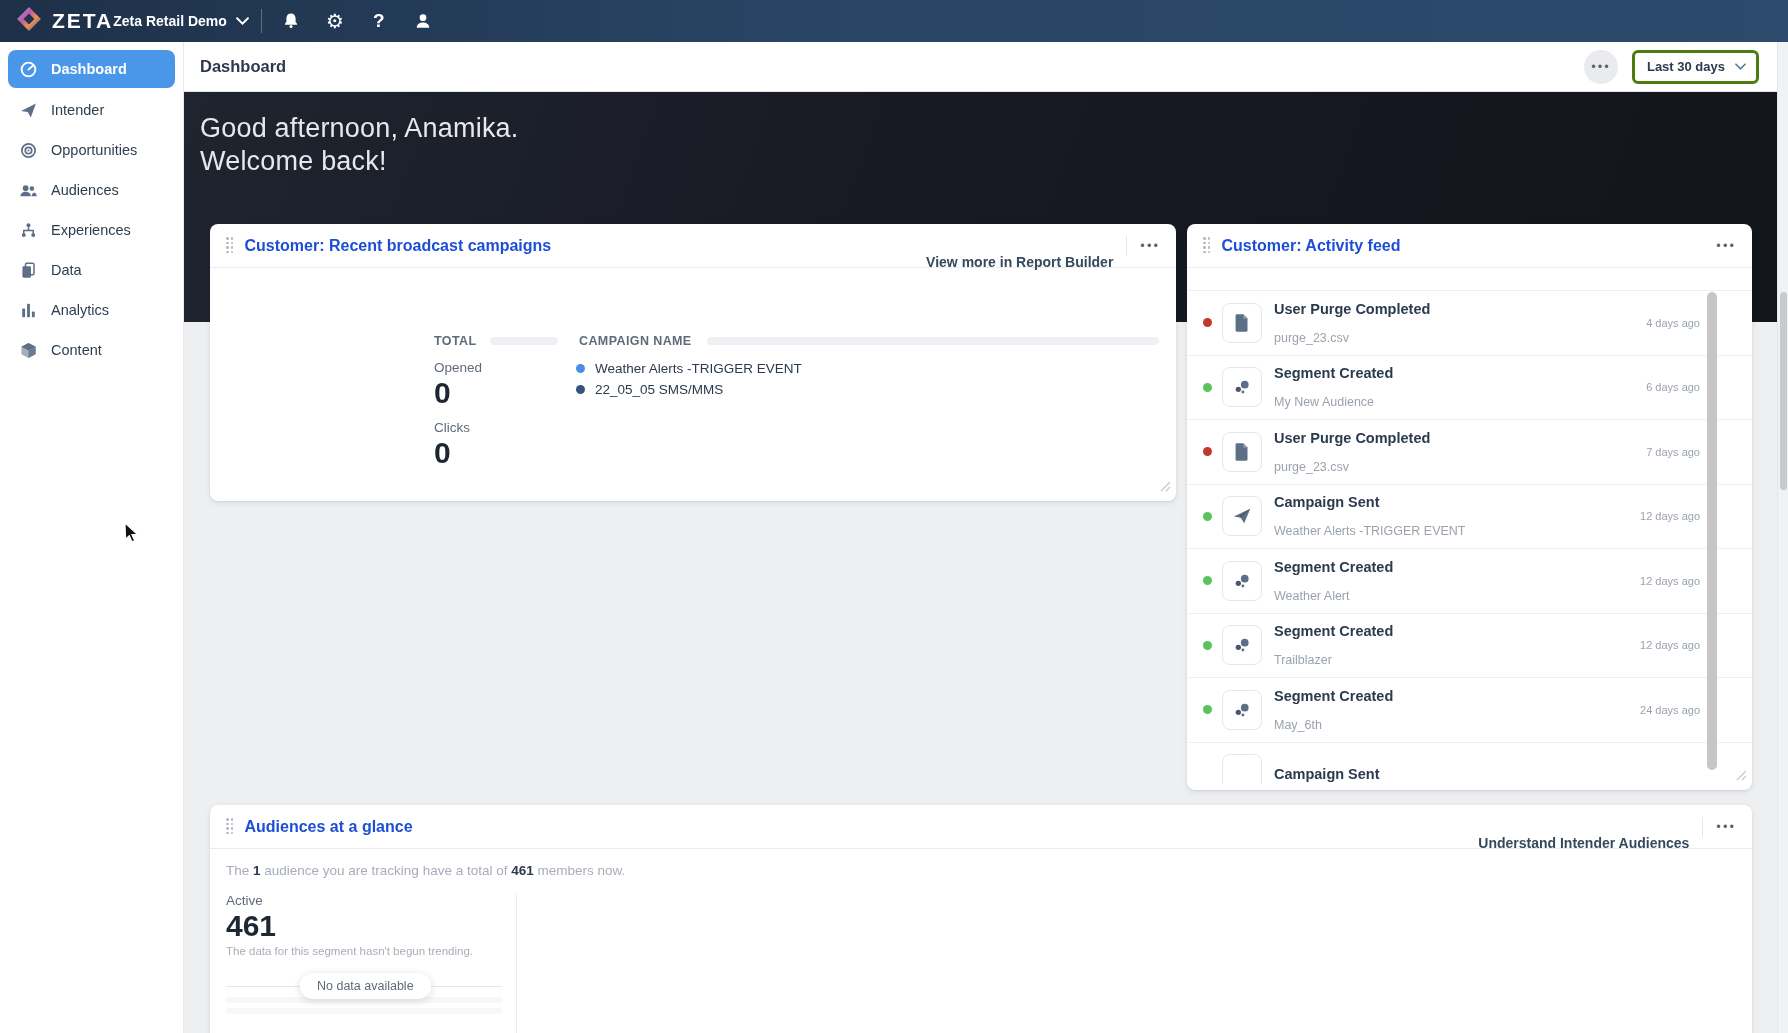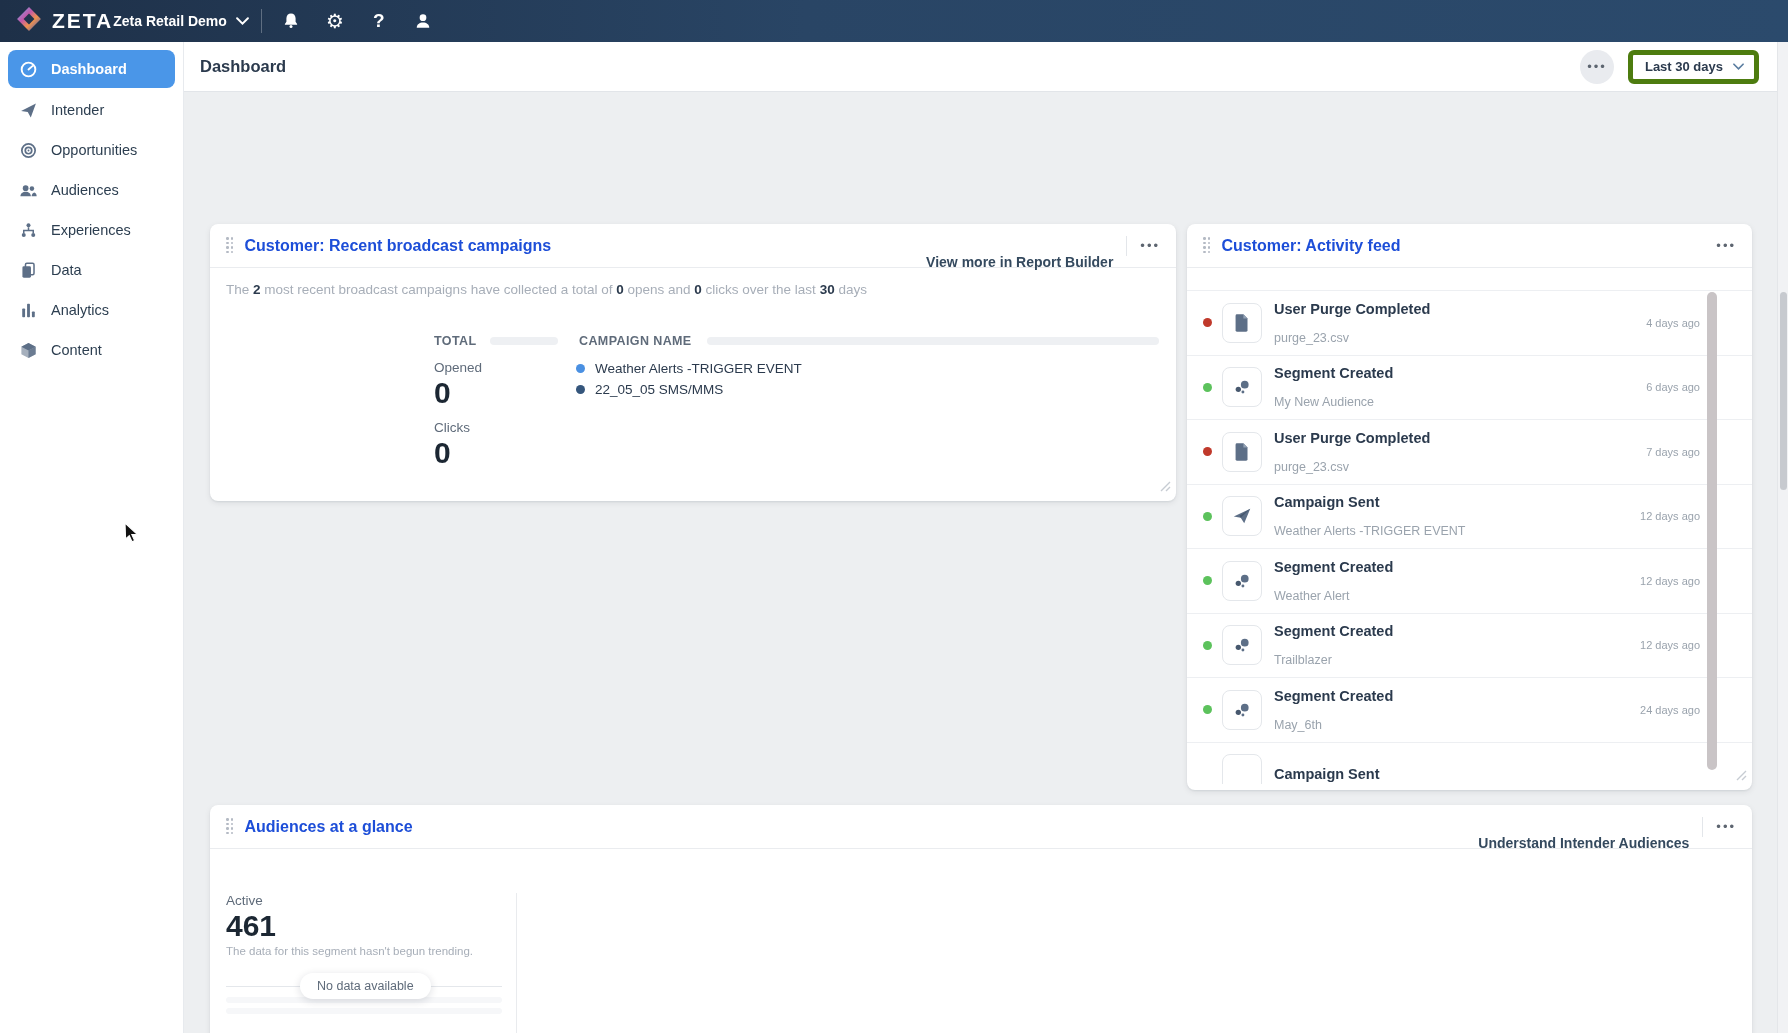--- a/index.html
+++ b/index.html
@@ -32,21 +32,21 @@
 
   
   .topbar { position:absolute; top:42px; left:184px; width:1593px; height:50px; background:#fff;
     border-bottom:1px solid #e2e5e9; display:flex; align-items:center; justify-content:space-between;
     padding:0 18px 0 16px; z-index:15; }
   .page-title { font-size:16.5px; font-weight:700; color:#2b3a4d; }
   .topbar-right { display:flex; align-items:center; gap:14px; }
   .circle-btn { width:34px; height:34px; border-radius:50%; background:#e9ebef; border:none;
     display:flex; align-items:center; justify-content:center; cursor:pointer; }
   .dots { color:#5d6570; font-size:13px; letter-spacing:2px; line-height:1; }
-  .select { height:34px; min-width:108px; background:#fff; border:5px solid #4d7c0f; border-radius:6px;
+  .select { height:34px; min-width:108px; background:#fff; border:3px solid #4d7c0f; border-radius:6px;
     display:flex; align-items:center; justify-content:space-between; gap:10px; padding:0 10px 0 12px;
     font-size:13px; font-weight:600; color:#2b3a4d; cursor:pointer; }
 
   
   .content { position:absolute; top:92px; left:184px; width:1593px; bottom:0; background:#edeff1; }
   .hero { position:absolute; top:0; left:0; width:1593px; height:230px;
     background:linear-gradient(110deg,#20242f 0%,#171a23 45%,#13151c 100%); }
   .hero-text { position:absolute; top:20px; left:16px; color:#e6e8ec; font-size:27px; font-weight:300;
     line-height:1.22; letter-spacing:.2px; }
 
@@ -254,42 +254,45 @@
         <span>
           <svg width="11" height="8" viewBox="0 0 12 8">
               <polyline points="1,1 6,6 11,1" fill="none" stroke="#5a7da0" stroke-width="1.8" stroke-linecap="round"></polyline>
             </svg>
         </span>
       </div>
     </div>
   </div>
 
   <div class="content">
+    <div class="hero">
+      <div class="hero-text">
+        <div>Good afternoon, Anamika.</div>
+        <div>Welcome back!</div>
+      </div>
+    </div>
 
     <section class="card card-broadcast">
       <div class="card-header">
         <span class="drag">
             <i></i>
             <i></i>
             <i></i>
             <i></i>
             <i></i>
             <i></i>
             <i></i>
             <i></i>
           </span>
         <span class="card-title">Customer: Recent broadcast campaigns</span>
         <span class="header-spacer"></span>
         <span class="header-action">View more in Report Builder</span>
         <span class="header-divider"></span>
         <span class="dots">•••</span>
       </div>
-      <p class="summary">
-        <span>The </span><b>2</b><span> most recent broadcast campaigns have collected a total of </span><b>0</b><span> opens and </span><b>0</b><span> clicks over the last </span><b>30</b><span> days</span>
-      </p>
       <span class="stat-label" style="left:224px; top:110px;">TOTAL</span>
       <span class="stat-bar" style="left:280px; top:113px; width:68px;"></span>
       <span class="stat-label" style="left:369px; top:110px;">CAMPAIGN NAME</span>
       <span class="stat-bar" style="left:497px; top:113px; width:452px;"></span>
       <span class="stat-sub" style="left:224px; top:136px;">Opened</span>
       <span class="stat-num" style="left:224px; top:152px;">0</span>
       <span class="stat-sub" style="left:224px; top:196px;">Clicks</span>
       <span class="stat-num" style="left:224px; top:212px;">0</span>
       <span class="legend-row" style="left:366px; top:137px;">
         <span class="legend-dot" style="background: rgb(74, 144, 226);"></span>
@@ -461,20 +464,23 @@
             <i></i>
             <i></i>
             <i></i>
           </span>
         <span class="card-title">Audiences at a glance</span>
         <span class="header-spacer"></span>
         <span class="header-action">Understand Intender Audiences</span>
         <span class="header-divider"></span>
         <span class="dots">•••</span>
       </div>
+      <p class="summary">
+        <span>The </span><b>1</b><span> audience you are tracking have a total of </span><b>461</b><span> members now.</span>
+      </p>
       <span class="aud-label">Active</span>
       <span class="aud-num">461</span>
       <span class="aud-note">The data for this segment hasn't begun trending.</span>
       <span class="aud-line"></span>
       <span class="aud-skel" style="top:192px;"></span>
       <span class="aud-skel" style="top:203px;"></span>
       <span class="nodata-pill">No data available</span>
       <span class="aud-vdivider"></span>
     </section>
   </div>

